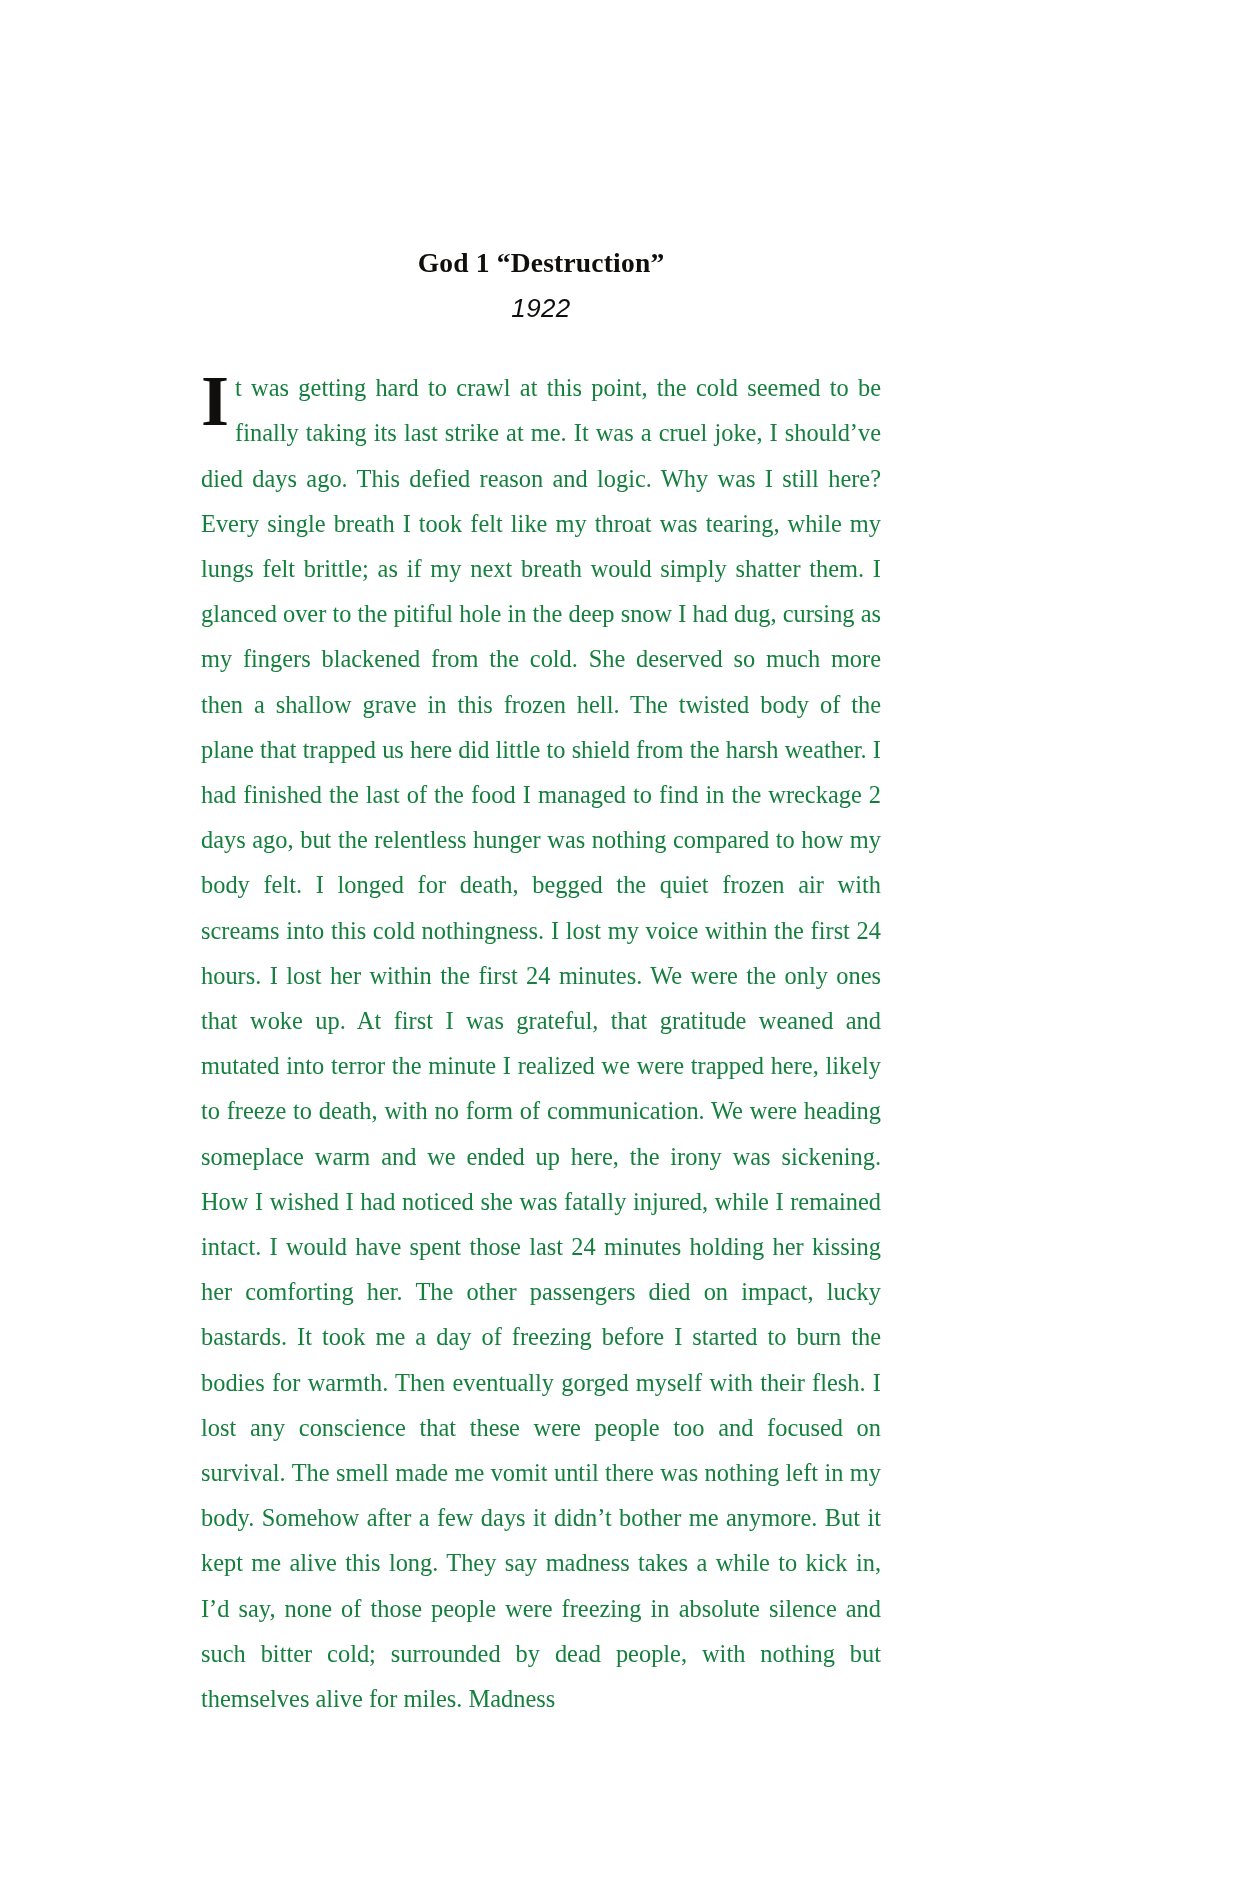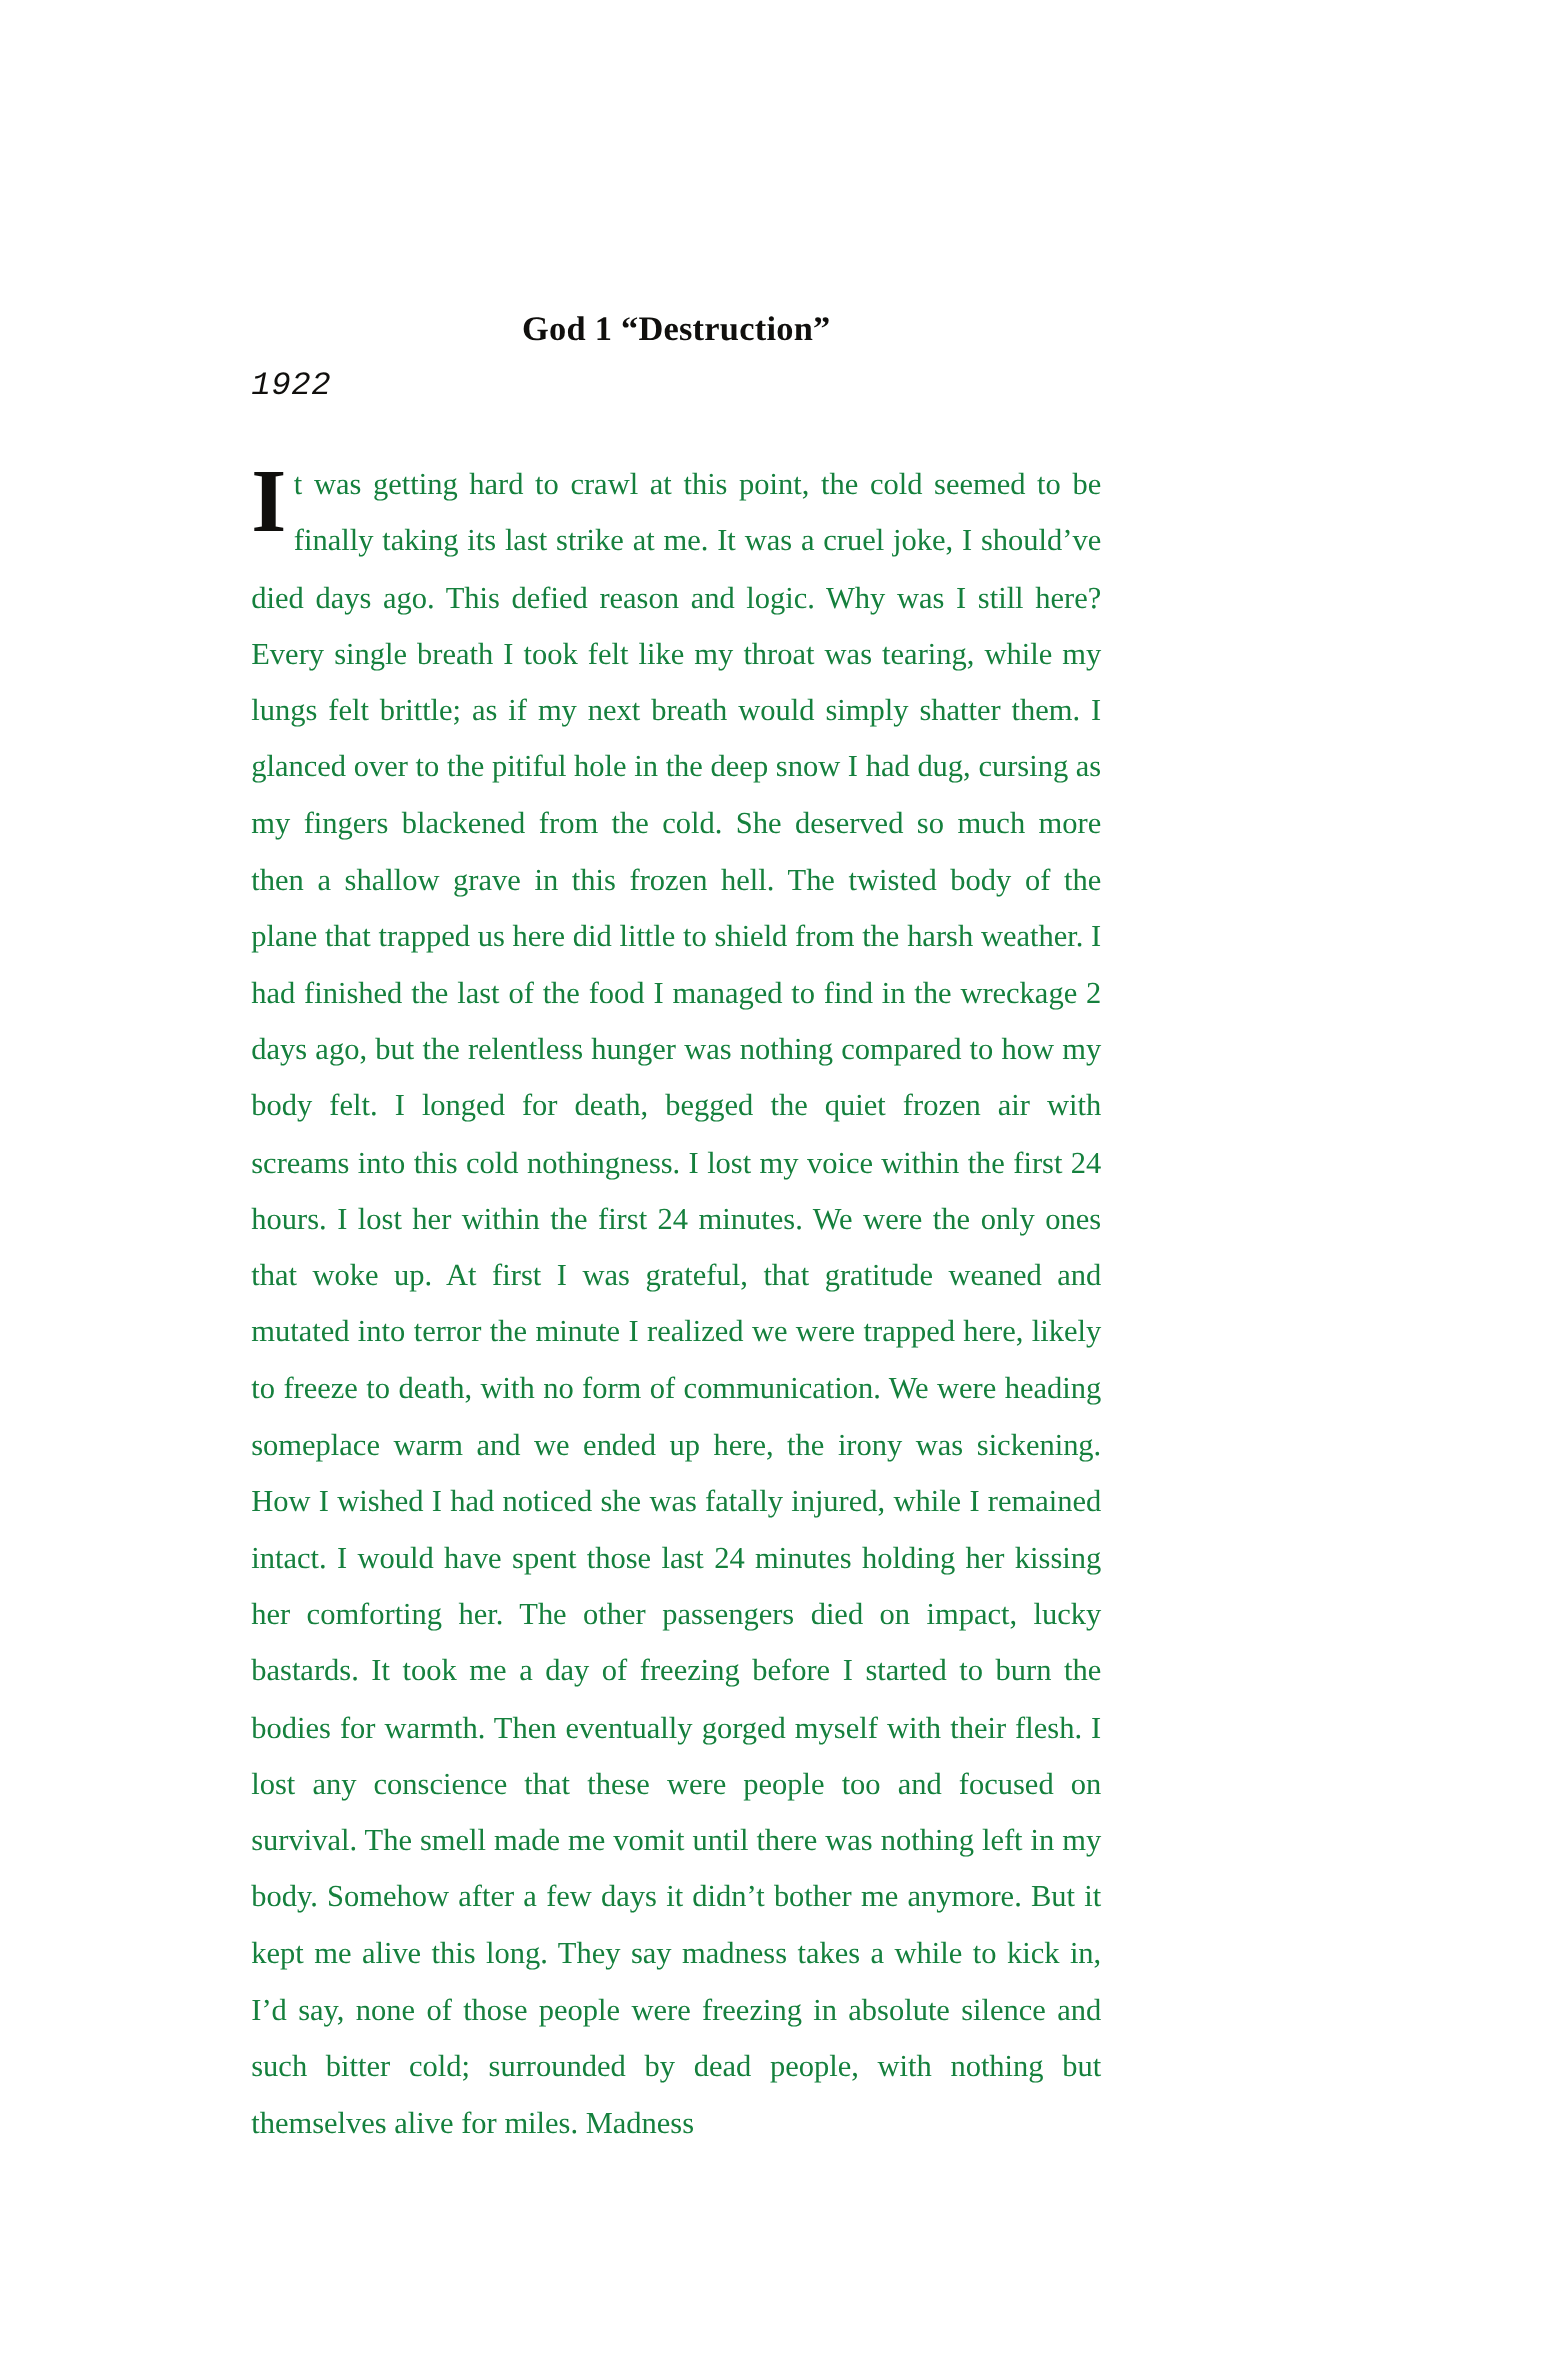--- a/index.html
+++ b/index.html
@@ -28,24 +28,25 @@
     font-weight: bold;
     font-size: 27.5px;
     line-height: 1.2;
     text-align: center;
     color: #100f0d;
     margin: 0;
     padding-top: 246px;
     letter-spacing: 0.2px;
   }
   .chapter-date {
-    font-family: Liberation Mono, monospace;
+    font-family: Liberation Sans, sans-serif;
     font-style: italic;
     font-size: 26px;
     line-height: 1.2;
+    text-align: center;
     color: #100f0d;
     margin: 0;
     padding-top: 14px;
     letter-spacing: 0.4px;
   }
   .body-text {
     font-family: "Liberation Serif", "DejaVu Serif", serif;
     font-size: 24.4px;
     line-height: 45.2px;
     text-align: justify;

